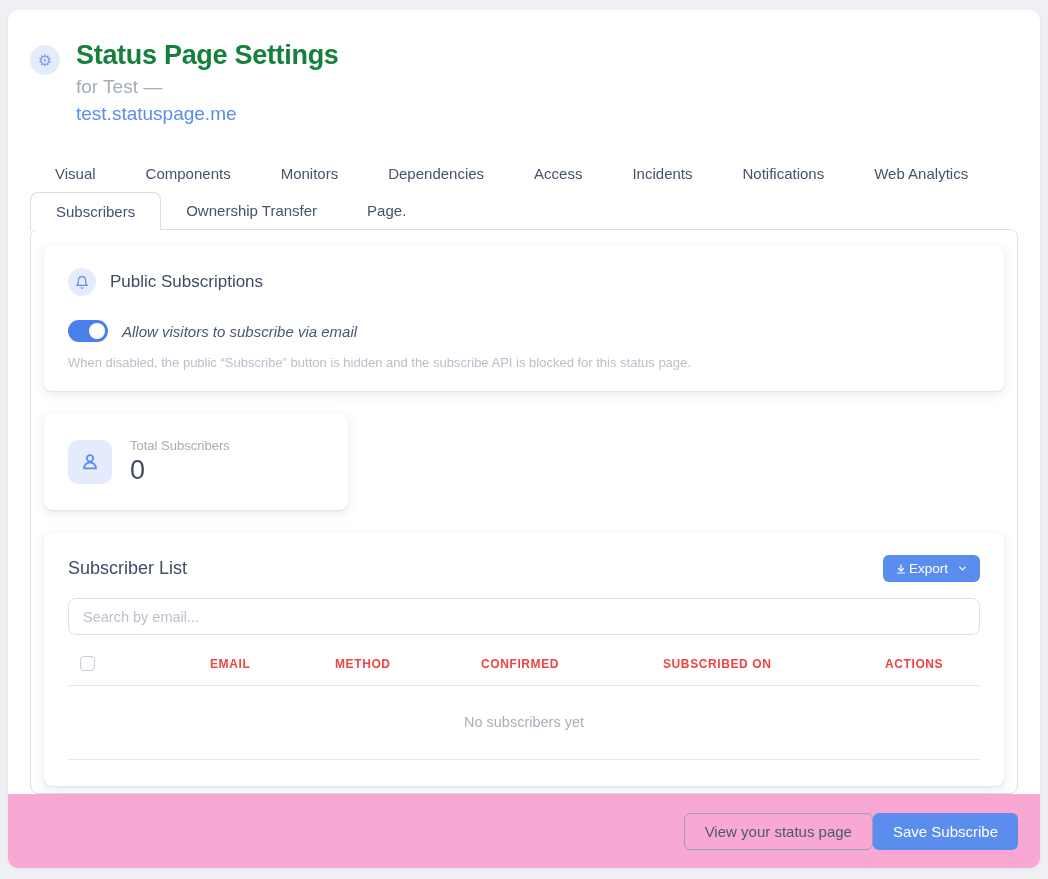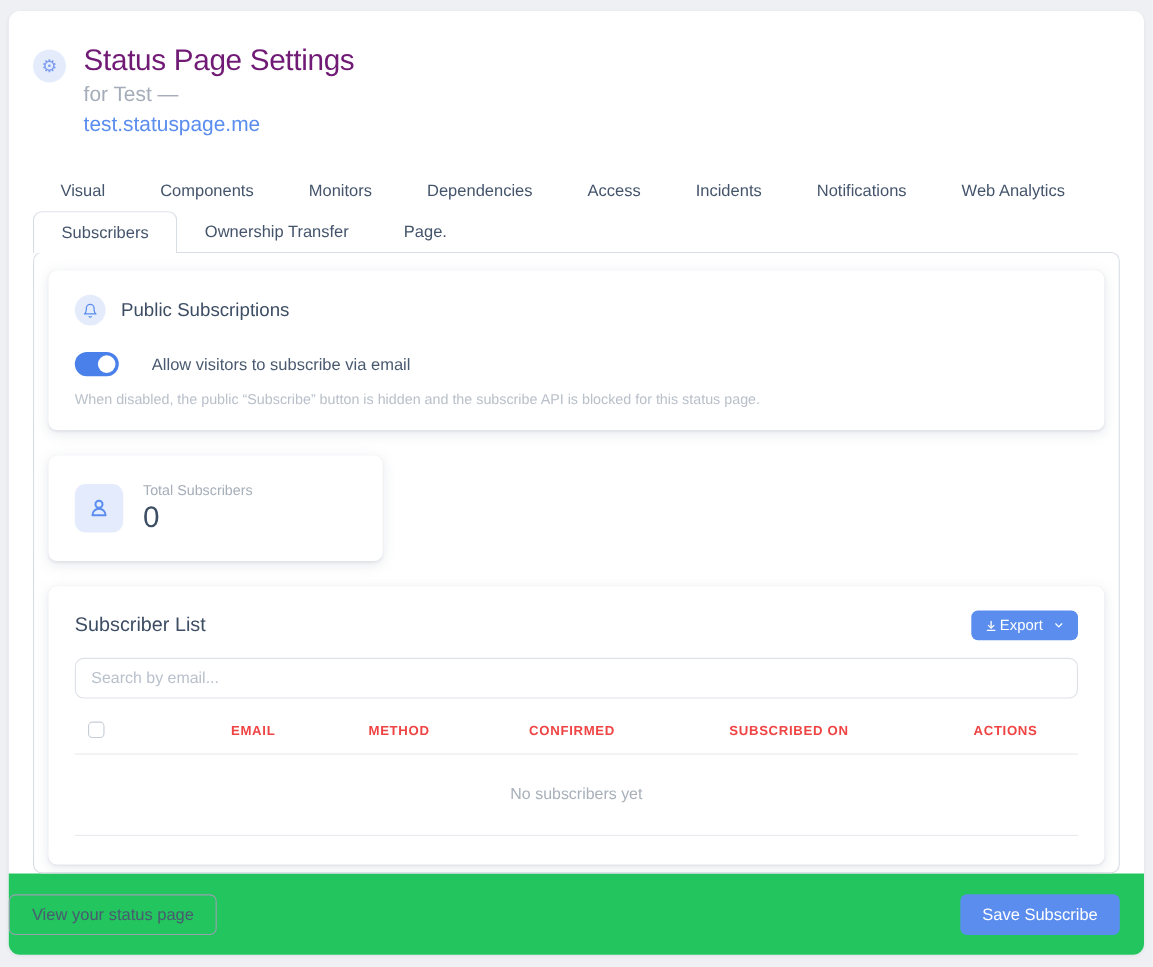--- a/index.html
+++ b/index.html
@@ -20,21 +20,21 @@
     flex-direction: column;
   }
   
   .header { padding: 30px 22px 0 22px; display: flex; gap: 16px; }
   .gear-badge {
     width: 30px; height: 30px; border-radius: 50%;
     background: #e4ecfc; color: #7d9cee;
     display: flex; align-items: center; justify-content: center;
     font-size: 16px; margin-top: 5px; flex: 0 0 30px;
   }
-  .title { font-size: 27px; font-weight: 400; color: #701a75; letter-spacing: -0.3px; }
+  .title { font-size: 27px; font-weight: 700; color: #15803d; letter-spacing: -0.3px; }
   .subtitle { margin-top: 5px; font-size: 19px; color: #a4adb9; display: flex; gap: 5px; align-items: flex-start; flex-direction: column; }
   .subtitle a { color: #5a8dee; text-decoration: none; font-weight: 500; }
   
   .tabs { margin: 30px 22px 0 22px; }
   .tab-row { display: flex; }
   .tab {
     padding: 10px 25px; font-size: 15px; color: #44546b;
     cursor: pointer; white-space: nowrap;
   }
   .tab.active {
@@ -70,21 +70,21 @@
   .card-title { font-size: 17px; font-weight: 500; color: #3d4d63; }
   .toggle-row { display: flex; align-items: center; margin-top: 24px; }
   .toggle {
     width: 40px; height: 22px; border-radius: 11px;
     background: #4a80ea; position: relative; cursor: pointer; flex: 0 0 40px;
   }
   .toggle .knob {
     position: absolute; top: 3px; right: 3px;
     width: 16px; height: 16px; border-radius: 50%; background: #fff;
   }
-  .toggle-label { margin-left: 30px; font-size: 15px; color: #49596f; }
+  .toggle-label { margin-left: 14px; font-size: 15px; color: #49596f; font-style: italic; }
   .helper { margin-top: 13px; font-size: 13px; color: #b9c0ca; }
   
   .card-stat { width: 304px; padding: 24px; margin-bottom: 23px; display: flex; align-items: center; gap: 18px; }
   .stat-icon {
     width: 44px; height: 44px; border-radius: 10px; background: #e4ebfc;
     display: flex; align-items: center; justify-content: center; flex: 0 0 44px;
   }
   .stat-label { font-size: 13px; color: #a6aeb9; }
   .stat-value { font-size: 27px; color: #3d4d63; font-weight: 500; margin-top: 2px; }
   
@@ -122,23 +122,23 @@
   }
   .empty-row {
     text-align: center; color: #a8b0ba; font-size: 14.5px;
     padding: 28px 0 29px 0;
     border-bottom: 1px solid #e6e9ed;
   }
   
   .footer {
     margin-top: auto;
     height: 80px;
-    background: #22c55e;
+    background: #f9a8d4;
     border-radius: 0 0 10px 10px;
-    display: flex; align-items: center; justify-content: space-between;
+    display: flex; align-items: center; justify-content: flex-end;
     padding-right: 22px;
   }
   .btn-outline {
     background: transparent;
     border: 1px solid #97a1af; border-radius: 6px;
     color: #4a5a70; font-size: 15px; font-family: inherit;
     padding: 9px 20px; cursor: pointer;
   }
   .btn-primary {
     background: #5a8dee; border: none; border-radius: 6px;

